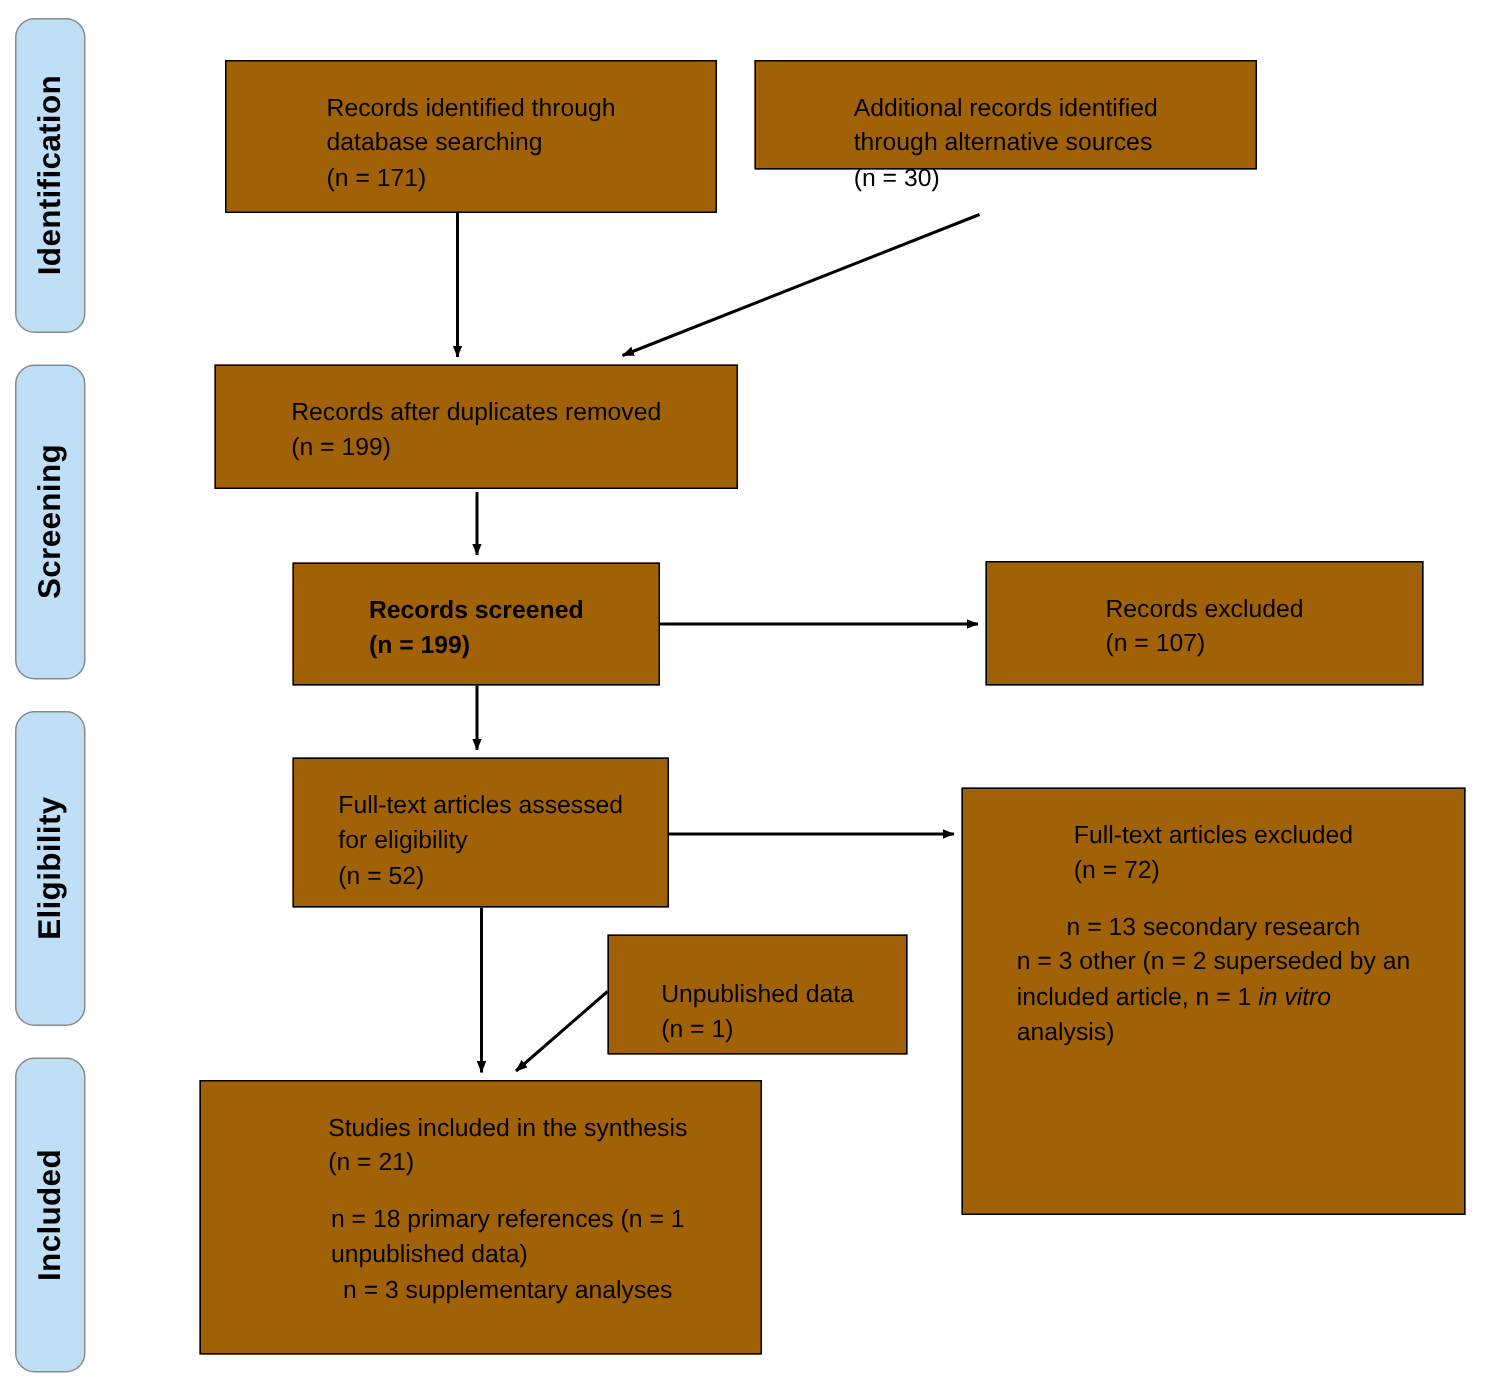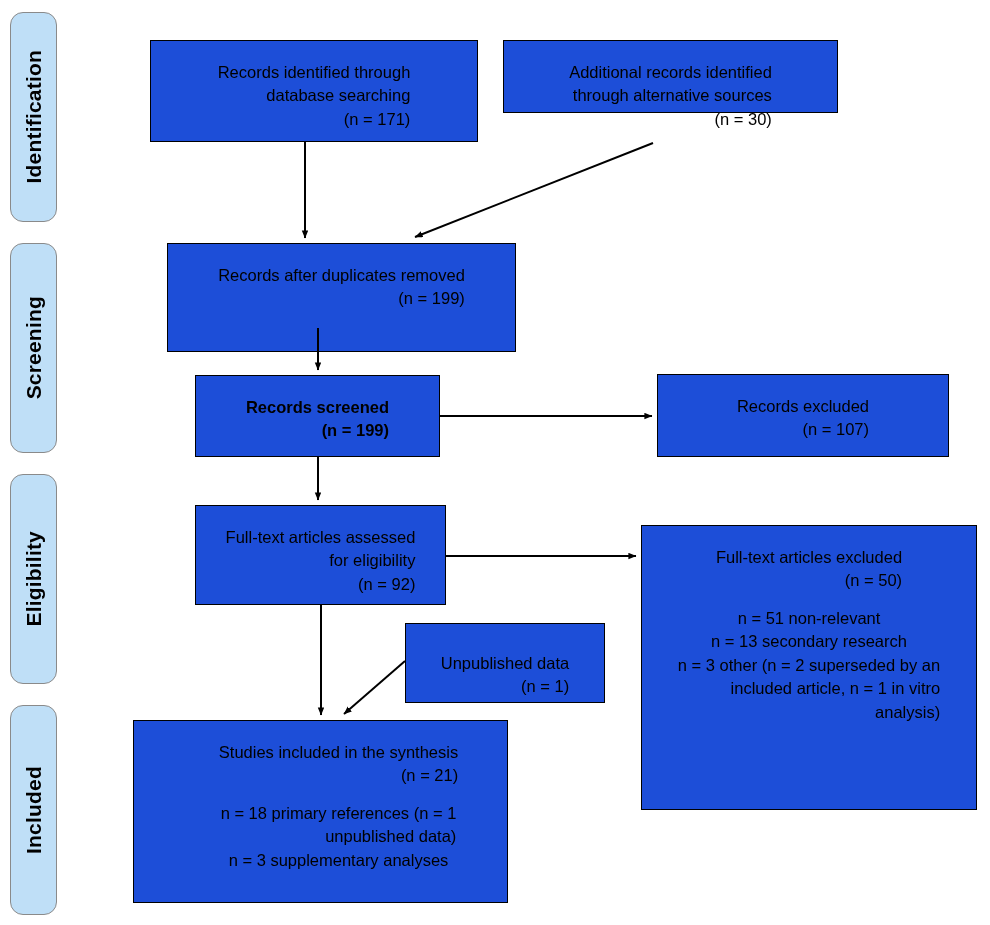--- a/index.html
+++ b/index.html
@@ -36,39 +36,39 @@
     font-weight: bold;
     letter-spacing: 0.2px;
     color: #000000;
     white-space: nowrap;
     line-height: 1;
   }
   
   .flow-box {
     position: absolute;
     box-sizing: border-box;
-    background: #1d4ed8;
+    background: #a16207;
     border: 1.6px solid #000000;
     display: flex;
     flex-direction: column;
     align-items: center;
     justify-content: flex-start;
-    text-align: right;
+    text-align: left;
   }
   .flow-box .box-text {
     font-size: 16.5px;
     line-height: 1.42;
     color: #000000;
     white-space: pre-line;
     padding: 0 8px;
   }
   .box-pad-c { padding-top: 20px; }
   .box-pad-d { padding-top: 28px; }
   .gap-block { height: 14px; }
-  .italic { }
+  .italic { font-style: italic; }
 
   
   #connectors {
     position: absolute;
     left: 0;
     top: 0;
     width: 990px;
     height: 925px;
     pointer-events: none;
   }
@@ -99,51 +99,50 @@
 database searching
 (n = 171)</div>
   </div>
 
   <div class="flow-box box-pad-c" style="left:503px; top:40px; width:335px; height:73px;">
     <div class="box-text">Additional records identified
 through alternative sources
 (n = 30)</div>
   </div>
 
-  <div class="flow-box box-pad-c" style="left:143px; top:243px; width:349px; height:109px;margin-left:24px;">
+  <div class="flow-box box-pad-c" style="left:143px; top:243px; width:349px; height:83px;">
     <div class="box-text">Records after duplicates removed
 (n = 199)</div>
   </div>
 
   <div class="flow-box box-pad-c" style="left:195px; top:375px; width:245px; height:82px;font-weight:bold;">
     <div class="box-text">Records screened
 (n = 199)</div>
   </div>
 
   <div class="flow-box box-pad-c" style="left:657px; top:374px; width:292px; height:83px;">
     <div class="box-text">Records excluded
 (n = 107)</div>
   </div>
 
   <div class="flow-box box-pad-c" style="left:195px; top:505px; width:251px; height:100px;">
     <div class="box-text">Full-text articles assessed
 for eligibility
-(n = 92)</div>
+(n = 52)</div>
   </div>
 
   <div class="flow-box box-pad-d" style="left:405px; top:623px; width:200px; height:80px;">
     <div class="box-text">Unpublished data
 (n = 1)</div>
   </div>
 
   <div class="flow-box box-pad-c" style="left:641px; top:525px; width:336px; height:285px;">
     <div class="box-text">Full-text articles excluded
-(n = 50)</div>
+(n = 72)</div>
     <div class="gap-block"></div>
-    <div class="box-text">n = 51 non-relevant</div>
     <div class="box-text">n = 13 secondary research</div>
     <div class="box-text"><span>n = 3 other (n = 2 superseded by an
 included article, n = 1 </span><span class="italic">in vitro</span><span>
 analysis)</span></div>
   </div>
 
   <div class="flow-box box-pad-c" style="left:133px; top:720px; width:375px; height:183px;padding-left:36px;">
     <div class="box-text">Studies included in the synthesis
 (n = 21)</div>
     <div class="gap-block"></div>

